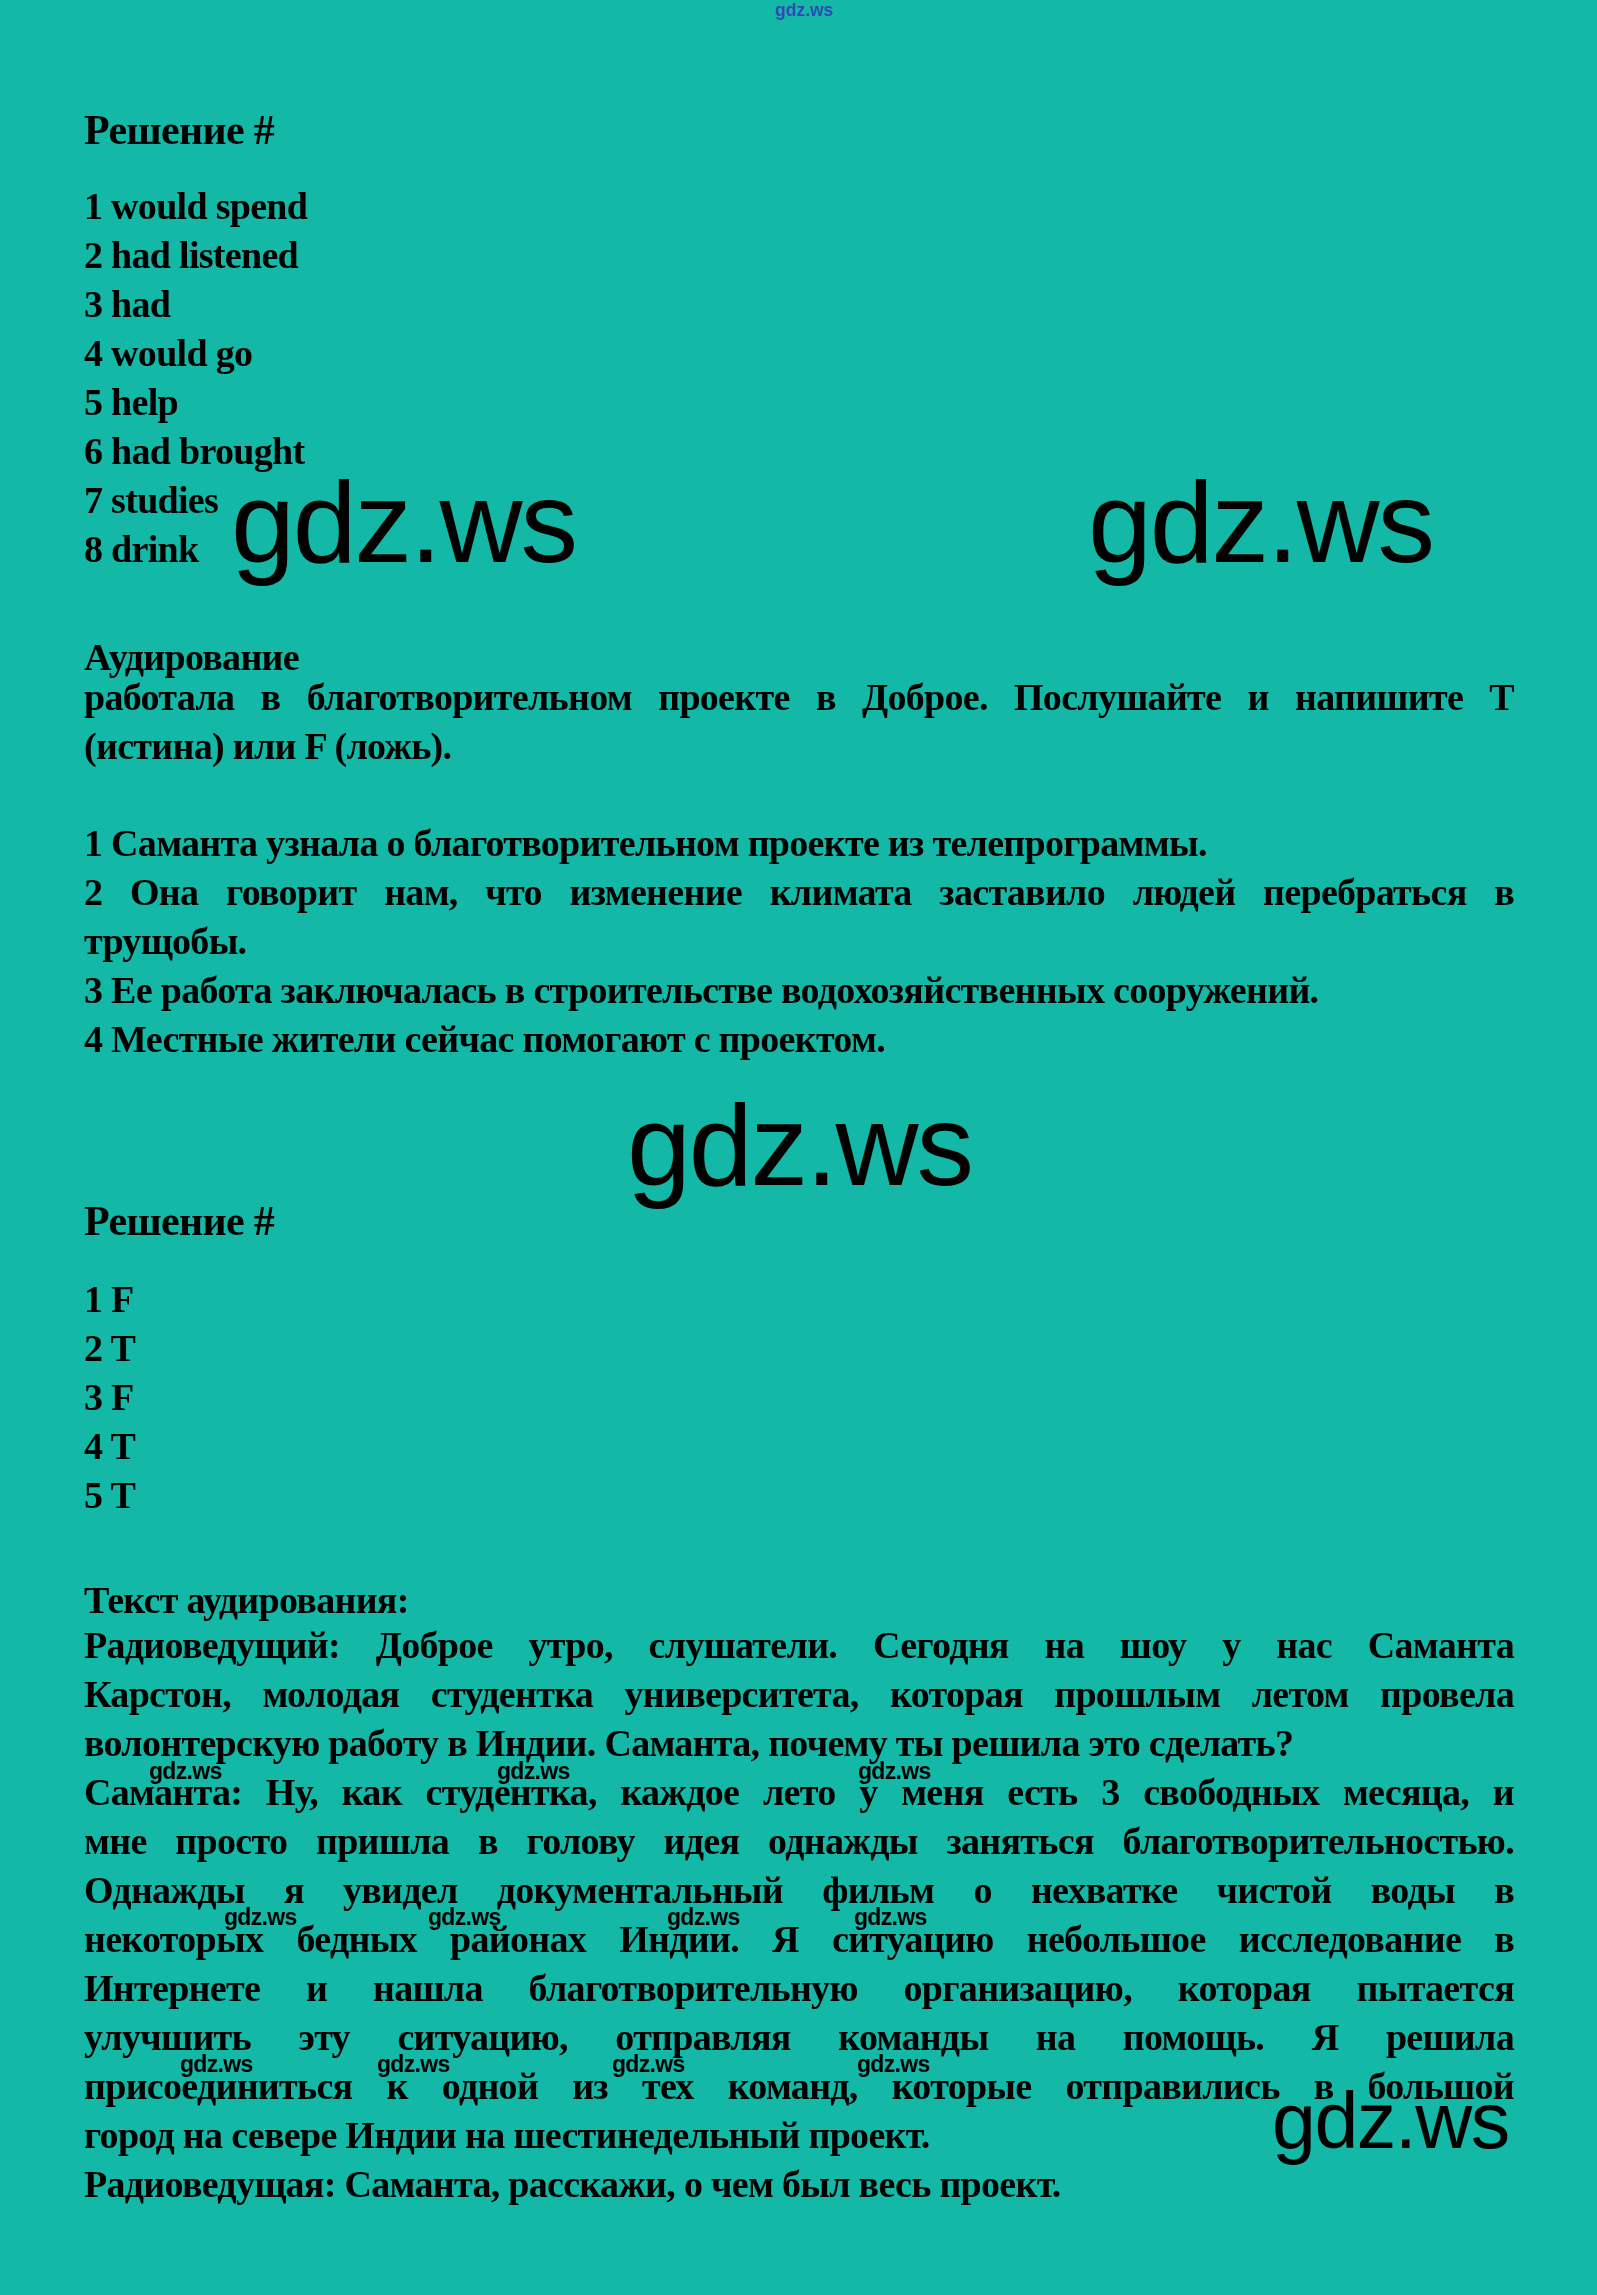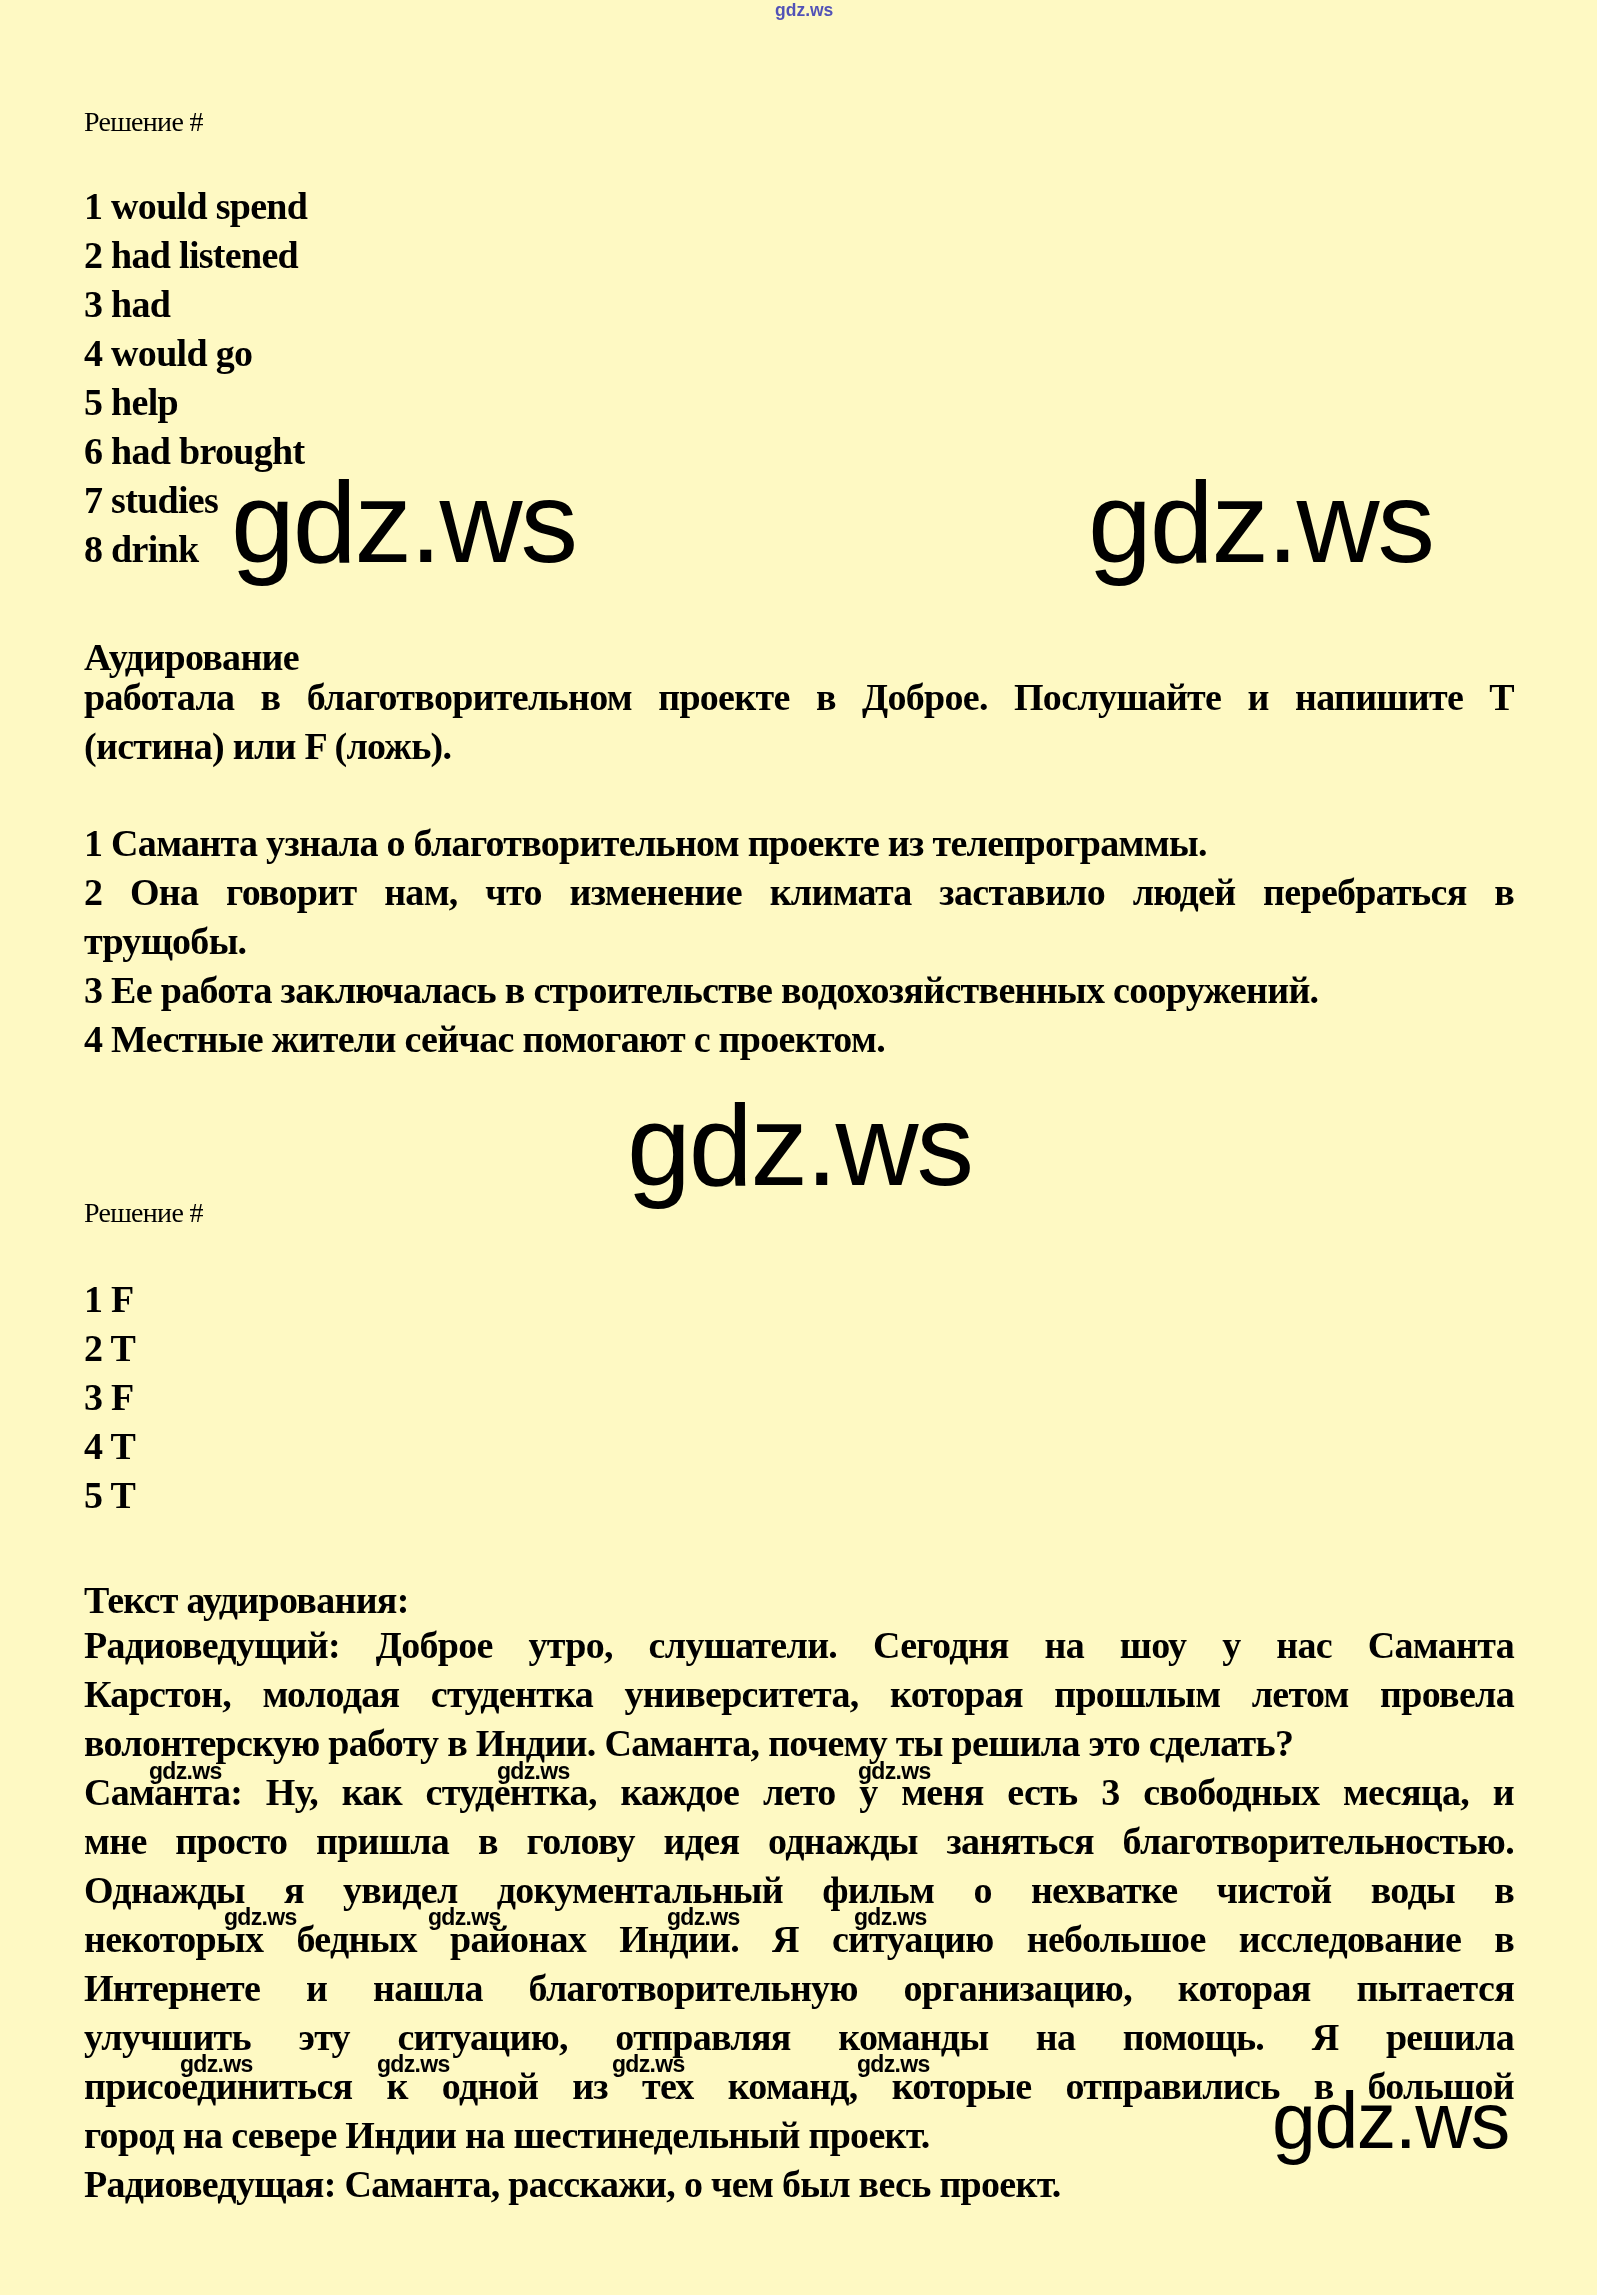--- a/index.html
+++ b/index.html
@@ -1,35 +1,35 @@
 <!DOCTYPE html>
 <html style="font-size:11.6px"><head>
 <meta charset="utf-8">
 <style>
   html, body { margin: 0; padding: 0; background: #ffffff; }
   .page {
     position: relative;
     width: 1597px;
     height: 2295px;
-    background: #fef9c3;
+    background: #14b8a6;
     overflow: hidden;
     font-family: "Liberation Serif", serif;
     color: #000000;
   }
   .abs { position: absolute; }
   .body-text {
     font-size: 38px;
     line-height: 49px;
     letter-spacing: -0.7px;
     color: #000;
     font-weight: bold;
   }
   .heading {
-    font-size: 28px;
-    font-weight: normal;
+    font-size: 42px;
+    font-weight: bold;
     letter-spacing: -0.7px;
     white-space: nowrap;
   }
   .text-block { width: 1430px; }
   .line { display: block; }
   .just-full { text-align: justify; text-align-last: justify; }
   .wm-big {
     font-family: "Liberation Sans", sans-serif;
     font-size: 115px;
     line-height: 115px;

